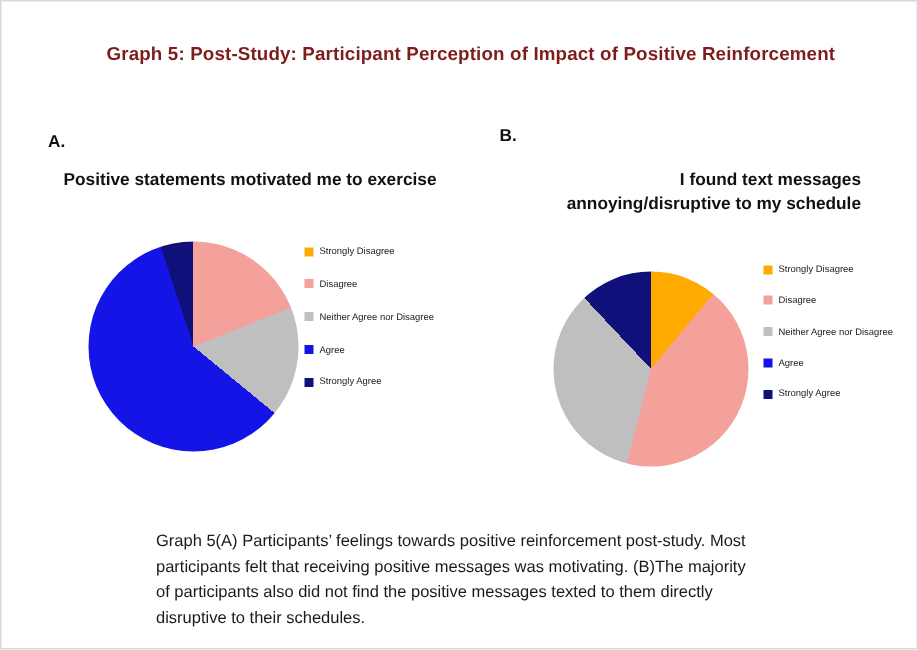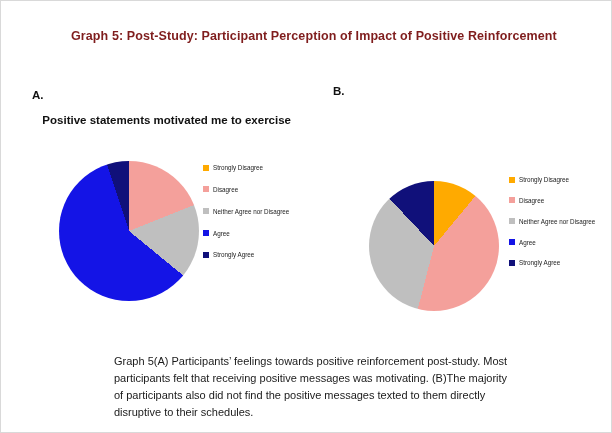--- a/index.html
+++ b/index.html
@@ -91,39 +91,40 @@
     flex: 0 0 6px;
     margin-right: 4px;
     margin-top: 0.5px;
   }
   .legend-label {
     flex: 1 1 auto;
   }
 
   .caption {
     position: absolute;
-    left: 113px;
+    left: 103px;
     top: 352px;
     width: 400px;
     font-size: 11px;
     line-height: 1.55;
     color: #1a1a1a;
   }
 </style>
 </head>
 <body>
 
 <div class="page">
 
   <div class="main-title">Graph 5: Post-Study: Participant Perception of Impact of Positive Reinforcement</div>
 
   <div class="panel-letter a">A.</div>
   <div class="panel-letter b">B.</div>
 
   <div class="chart-title a">Positive statements motivated me to exercise</div>
+  <div class="chart-title b">I found text messages annoying/disruptive to my schedule</div>
 
   <div class="pie a" id="pie-a" style="background: conic-gradient(rgb(244, 160, 155) 25deg, rgb(244, 160, 155) 68.2deg, rgb(191, 191, 191) 68.2deg, rgb(191, 191, 191) 129.4deg, rgb(20, 20, 230) 129.4deg, rgb(20, 20, 230) 341.8deg, rgb(16, 16, 122) 341.8deg, rgb(16, 16, 122) 385deg);"></div>
   <div class="pie b" id="pie-b" style="background: conic-gradient(rgb(255, 170, 0) 0deg, rgb(255, 170, 0) 39.6deg, rgb(244, 160, 155) 39.6deg, rgb(244, 160, 155) 194.4deg, rgb(191, 191, 191) 194.4deg, rgb(191, 191, 191) 316.8deg, rgb(16, 16, 122) 316.8deg, rgb(16, 16, 122) 360deg);"></div>
 
   <div class="legend a" id="legend-a">
       <div class="legend-row">
         <span class="legend-swatch" style="background: rgb(255, 170, 0);"></span>
         <span class="legend-label">Strongly Disagree</span>
       </div>
       <div class="legend-row">

